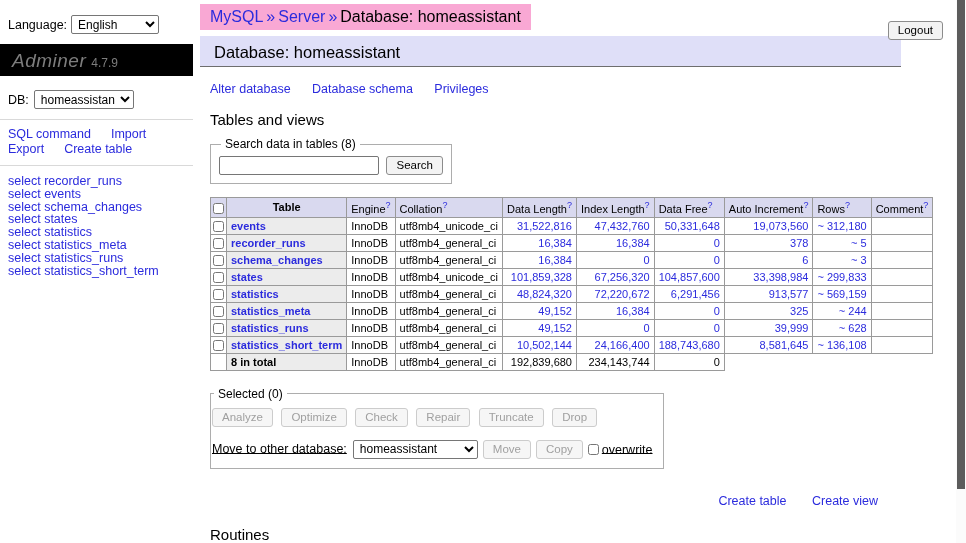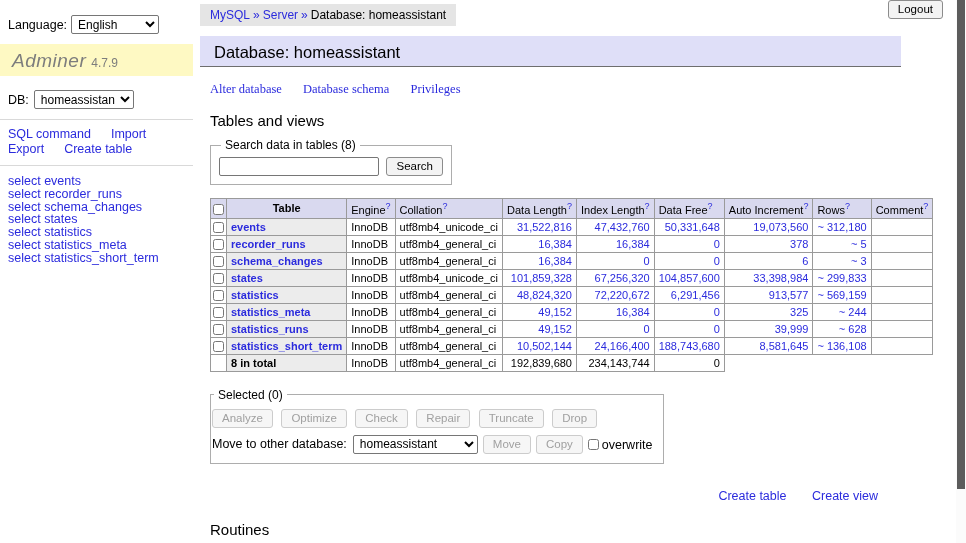--- a/index.html
+++ b/index.html
@@ -13,57 +13,57 @@
 
   
   .sidebar { position:absolute; left:0; top:8px; width:193px; }
   .lang-row { padding:7px 0 0 8px; height:29px; white-space:nowrap; }
   .lang-row select { margin-left:4px; width:88px; }
   select {
     font-family:inherit; font-size:12px; background:#fff;
     border:1px solid #767676; border-radius:2px; height:19px; padding:0 2px;
   }
   .brand {
-    background:#fef9c3; height:32px; margin-top:7px;
+    background:#000000; height:32px; margin-top:7px;
     padding:6px 0 0 12px; white-space:nowrap;
   }
   .brand .name { font-style:italic; font-size:19px; color:#7d7d7d; letter-spacing:.5px; }
   .brand .ver { font-size:12px; color:#7d7d7d; margin-left:5px; }
   .db-row { padding:14px 0 10px 8px; white-space:nowrap; }
   .db-row select { margin-left:5px; width:100px; }
   .side-actions {
     border-top:1px solid #d9d9d9; border-bottom:1px solid #d9d9d9;
     padding:7px 0 8px 8px; line-height:15px;
   }
   .side-actions a { margin-right:20px; }
   .table-links { padding:9px 0 0 8px; line-height:12.8px; }
   .table-links .tl { white-space:nowrap; margin-bottom:0; }
 
   
   .main { position:absolute; left:200px; top:0; width:746px; }
   .topbar { height:36px; position:relative; }
   .breadcrumb {
-    display:inline-block; background:#e5e5e5; padding:4px 10px 4px 10px;
-    margin-top:4px; font-size:12px; white-space:nowrap;
+    display:inline-block; background:#f9a8d4; padding:4px 10px 4px 10px;
+    margin-top:4px; font-size:16px; white-space:nowrap;
   }
   .bc-sep { color:#2b2bdd; margin:0 3px; }
-  .logout-wrap { position:absolute; right:3px; top:0; }
+  .logout-wrap { position:absolute; right:3px; top:21px; }
   button {
     font-family:inherit; font-size:11.5px; color:#000;
     background:#f3f3f3; border:1px solid #8c8c8c; border-radius:3px;
     padding:2px 9px; height:19px; line-height:13px; cursor:pointer;
   }
   button:disabled { color:#a0a0a0; border-color:#cccccc; background:#f6f6f6; cursor:default; }
   .page-title {
     background:#dfdff8; border-bottom:1px solid #6e6e6e;
     height:31px; font-size:16.5px; font-weight:400;
     padding:7px 0 0 14px; width:701px;
   }
   .content { padding-left:10px; width:700px; }
-  .page-links { margin-top:15px;font-family:Liberation Serif, serif; }
+  .page-links { margin-top:15px; }
   .page-links a { margin-right:18px; }
   h3 { font-size:15px; font-weight:400; margin-top:15px; }
 
   fieldset {
     border:1px solid #adadad; border-radius:0;
     margin-top:9px; padding:5px 8px 8px 8px; display:inline-block;
   }
   legend { font-size:12px; padding:0 4px; margin-left:2px; }
   .search-fs input[type=text] {
     width:160px; height:19px; border:1px solid #767676; border-radius:2px;
@@ -84,21 +84,21 @@
   td.num { text-align:right; }
   td.chk, thead td.chk { text-align:center; padding:1px 2px; }
   sup a { font-size:9px; }
   input[type=checkbox] { width:11px; height:11px; margin:0; vertical-align:middle; }
   tfoot td { color:#000; }
   .nb { border:none !important; background:#fff !important; }
 
   
   .selected-fs { margin-top:16px; padding:7px 10px 9px 1px; }
   .selected-fs .btnrow button { margin-right:5px; }
-  .moverow { margin-top:7px; white-space:nowrap; font-size:12.5px; }
+  .moverow { margin-top:13px; white-space:nowrap; font-size:12.5px;text-decoration:underline; }
   .moverow select { width:125px; margin:0 5px 0 6px; vertical-align:middle; }
   .moverow button { margin-right:5px; vertical-align:middle; }
   .moverow label { vertical-align:middle; }
   .moverow input[type=checkbox] { vertical-align:middle; margin-right:3px; }
 
   .footer-links { margin-top:25px;text-align:right; }
   .footer-links a { margin-right:22px; }
   .routine-links { margin-top:12px; }
   .routine-links a { margin-right:18px; }
   h3.rt { margin-top:18px; }
@@ -118,26 +118,27 @@
     <span class="name">Adminer</span><span class="ver">4.7.9</span>
   </div>
   <div class="db-row">
     <span>DB:</span><select><option>homeassistant</option></select>
   </div>
   <div class="side-actions">
     <div><a>SQL command</a><a>Import</a></div>
     <div><a>Export</a><a>Create table</a></div>
   </div>
   <div class="table-links">
+    <div class="tl"><a>select</a> <a>recorder_runs</a></div>
     <div class="tl"><a>select</a> <a>events</a></div>
-    <div class="tl"><a>select</a> <a>recorder_runs</a></div>
     <div class="tl"><a>select</a> <a>schema_changes</a></div>
     <div class="tl"><a>select</a> <a>states</a></div>
     <div class="tl"><a>select</a> <a>statistics</a></div>
     <div class="tl"><a>select</a> <a>statistics_meta</a></div>
+    <div class="tl"><a>select</a> <a>statistics_runs</a></div>
     <div class="tl"><a>select</a> <a>statistics_short_term</a></div>
   </div>
 </div>
 
 <div class="main">
   <div class="topbar">
     <span class="breadcrumb"><a>MySQL</a><span class="bc-sep">»</span><a>Server</a><span class="bc-sep">»</span><span>Database: homeassistant</span></span>
     <span class="logout-wrap"><button>Logout</button></span>
   </div>
 

